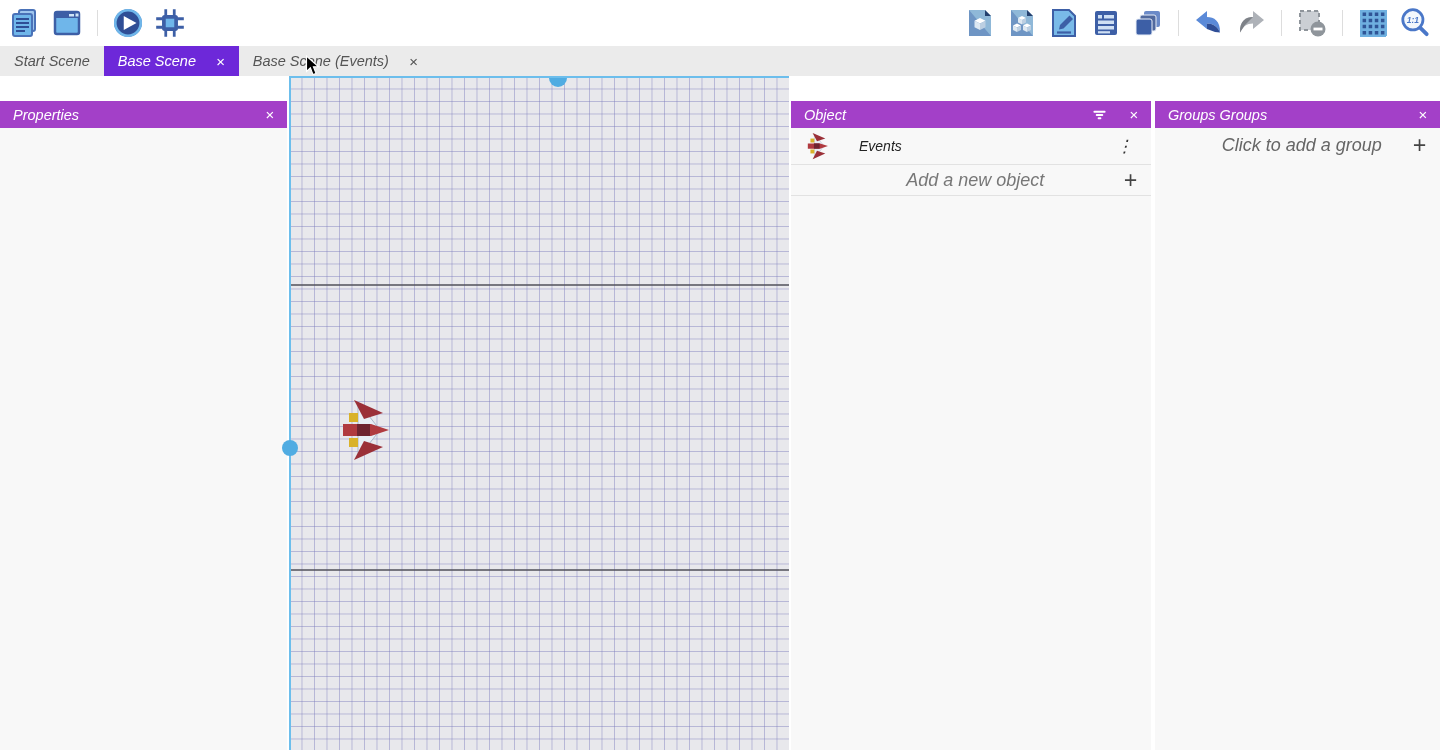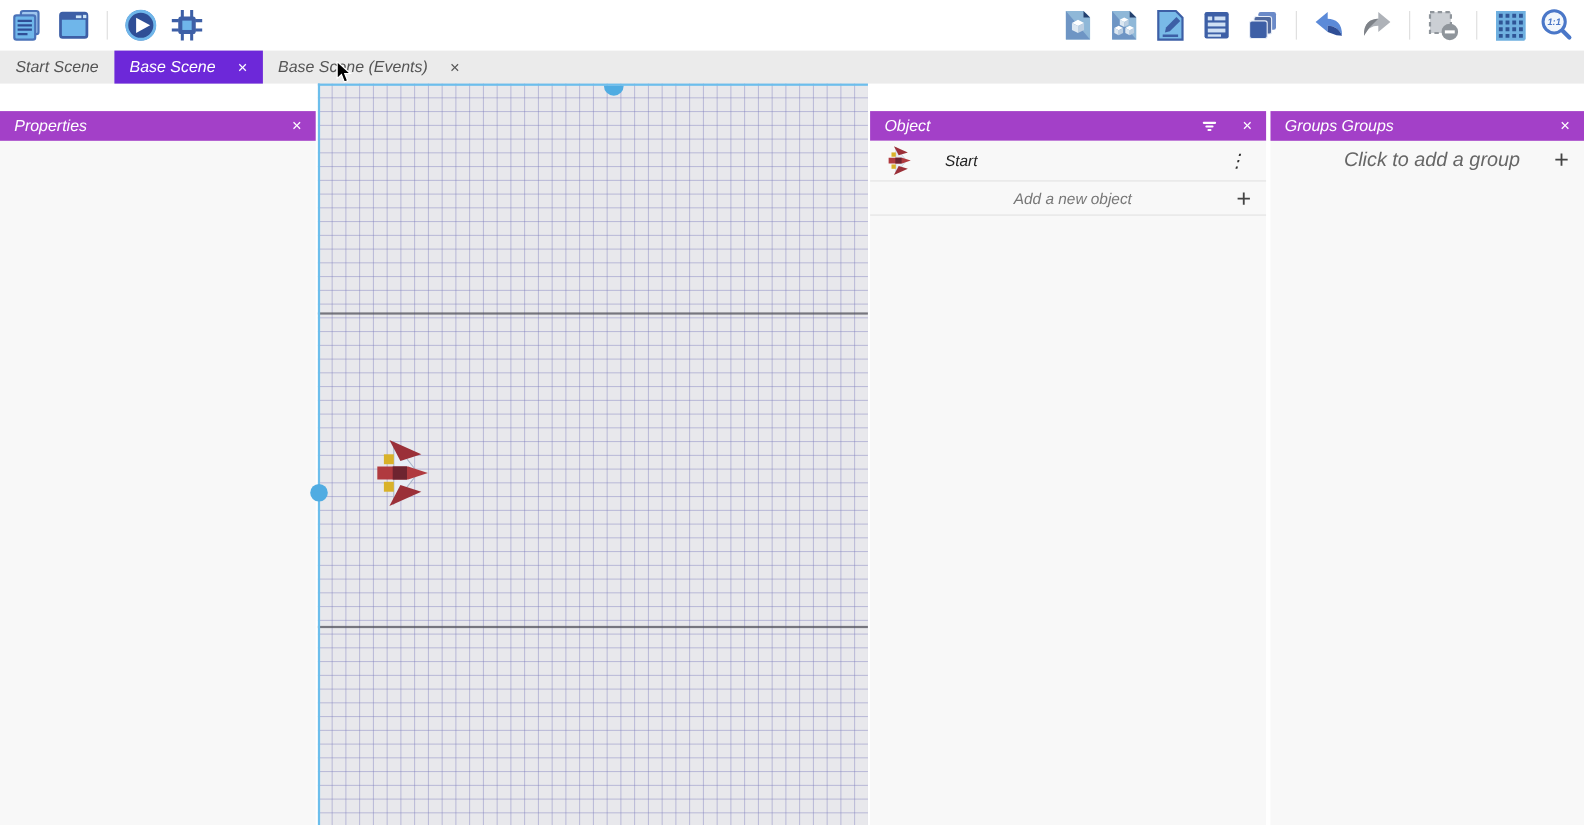--- a/index.html
+++ b/index.html
@@ -60,21 +60,21 @@
   
   #objects-panel { left:791px; width:360px; }
   .object-row { height:37px; display:flex; align-items:center; padding:0 14px;
                 border-bottom:1px solid #E2E2E2; cursor:pointer; background:#F8F8F8; }
   .object-thumb { width:24px; height:28px; flex:0 0 24px; }
   .object-name { margin-left:30px; font-size:14px; color:#222; }
   .object-row .spacer, .add-row .spacer { flex:1; }
   .kebab { font-size:17px; color:#333; cursor:pointer; padding:0 4px; letter-spacing:0; }
   .add-row { height:31px; display:flex; align-items:center; padding:0 14px;
              border-bottom:1px solid #E2E2E2; cursor:pointer; }
-  .add-label { flex:1; text-align:center; font-size:14px; color:#777; padding-left:22px; }
+  .add-label { flex:1; text-align:center; font-size:18px; color:#777; padding-left:22px; }
   .plus { font-size:23px; font-weight:400; color:#444; line-height:1; cursor:pointer; }
 
   
   #object-groups-panel { left:1155px; width:285px; }
   .group-add-row { height:34px; display:flex; align-items:center; padding:0 14px; cursor:pointer; }
   .group-add-label { flex:1; text-align:center; font-size:18px; color:#666; padding-left:22px; }
 
   
 
   
@@ -270,21 +270,21 @@
     <div class="object-row">
       <svg class="object-thumb" viewBox="0 0 54 64">
         <polygon points="21,4 21,60 43,32" fill="#E8EEF6" stroke="#A9B6C9" stroke-width="1"></polygon>
         <polygon points="17,2 46,15 27,21" fill="#9B3038"></polygon>
         <polygon points="17,62 46,49 27,43" fill="#9B3038"></polygon>
         <rect x="12" y="15" width="9" height="9" fill="#D9B22A"></rect>
         <rect x="12" y="40" width="9" height="9" fill="#D9B22A"></rect>
         <polygon points="6,26 34,26 52,32 34,38 6,38" fill="#B03A3F"></polygon>
         <rect x="20" y="26" width="13" height="12" fill="#6E2430"></rect>
       </svg>
-      <span class="object-name">Start</span>
+      <span class="object-name">Events</span>
       <span class="spacer"></span>
       <span class="kebab">⋮</span>
     </div>
 
     <div class="add-row">
       <span class="add-label">Add a new object</span>
       <span class="plus">+</span>
     </div>
   </div>
 

